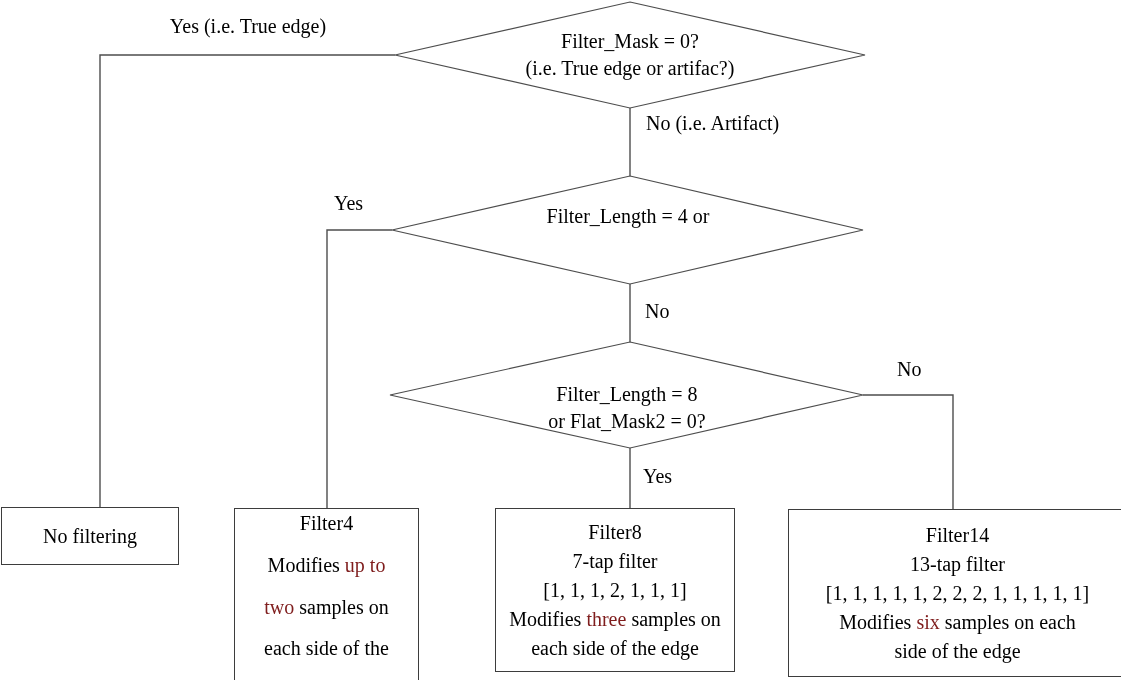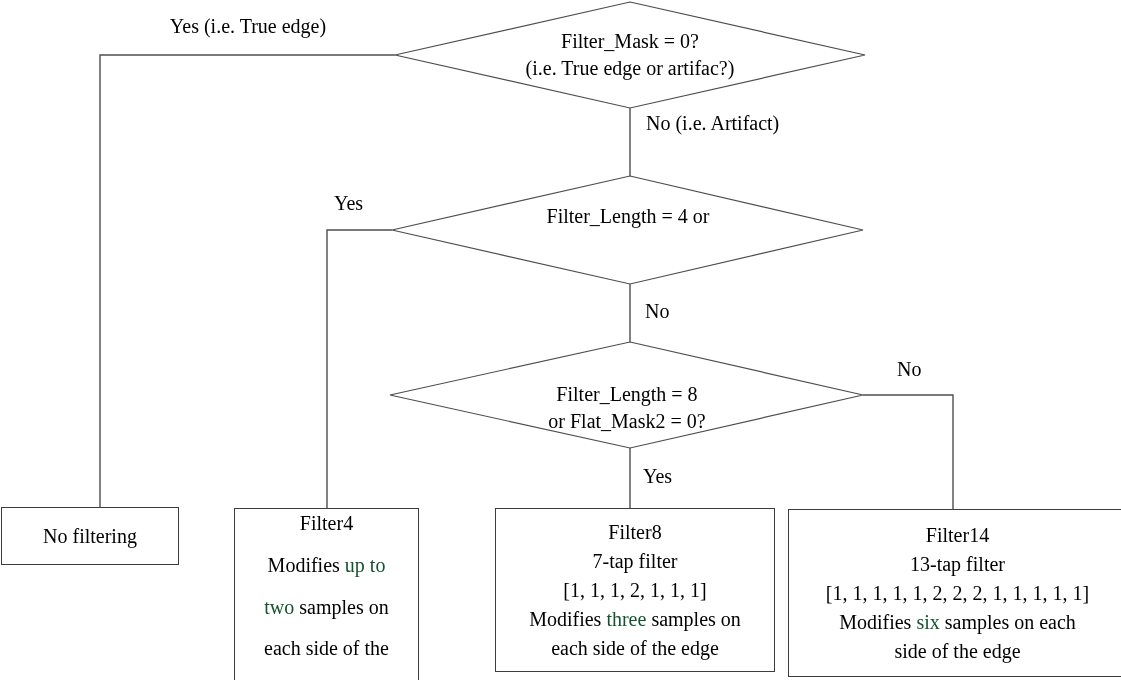--- a/index.html
+++ b/index.html
@@ -36,21 +36,21 @@
     border: 1.5px solid #3d3d3d;
     background: #ffffff;
     display: flex;
     flex-direction: column;
     justify-content: center;
     text-align: center;
     font-size: 20px;
     line-height: 29px;
   }
   .bl { white-space: nowrap; }
-  .hl { color: #14532d; }
+  .hl { color: #7f1d1d; }
 </style>
 </head>
 <body>
 
 <div class="stage">
 
   <svg class="lines-layer" width="1121" height="680" viewBox="0 0 1121 680">
     <polyline class="conn" points="395,55 100,55 100,507"></polyline>
     <line class="conn" x1="630" y1="108" x2="630" y2="176"></line>
     <polyline class="conn" points="392,230 327,230 327,508"></polyline>
@@ -96,21 +96,21 @@
       <span class="hl">two</span><span> samples on</span>
     </div>
     <div class="bl">
       <span>each side of the</span>
     </div>
     <div class="bl">
       <span>edge</span>
     </div>
   </div>
 
-  <div class="rbox" style="left:495px; top:508px; width:280px; height:164px;">
+  <div class="rbox" style="left:495px; top:508px; width:240px; height:164px;">
     <div class="bl">
       <span>Filter8</span>
     </div>
     <div class="bl">
       <span>7-tap filter</span>
     </div>
     <div class="bl">
       <span>[1, 1, 1, 2, 1, 1, 1]</span>
     </div>
     <div class="bl">

